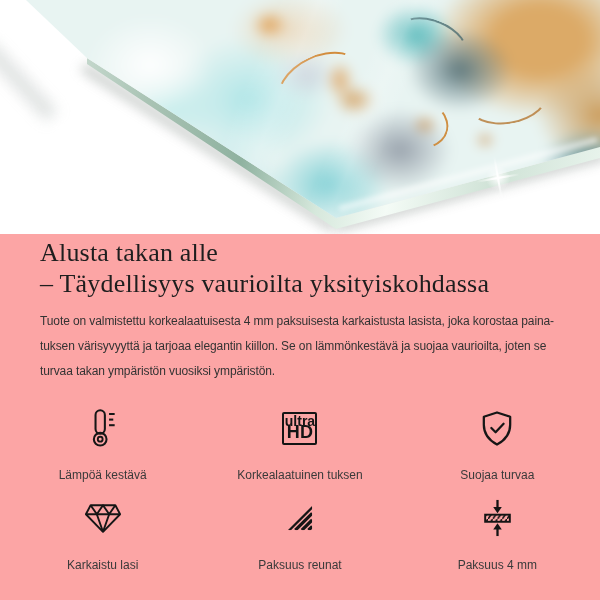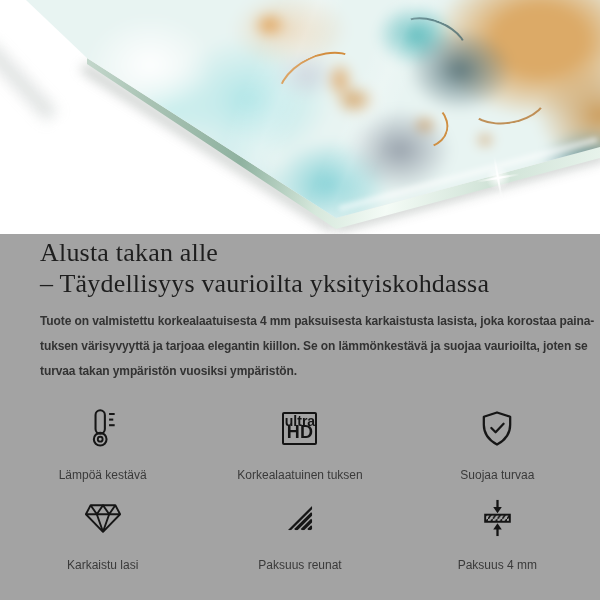--- a/index.html
+++ b/index.html
@@ -1,17 +1,17 @@
 <!DOCTYPE html>
 <html><head>
 <meta charset="utf-8">
 <style>
   html,body{margin:0;padding:0;background:#fff;}
   body{width:600px;height:600px;overflow:hidden;font-family:"Liberation Sans",sans-serif;}
-  .page{position:relative;width:600px;height:600px;background:#a3a3a3;}
+  .page{position:relative;width:600px;height:600px;background:#fca5a5;}
 
   
   .hero{position:relative;width:600px;height:234px;background:#fff;overflow:hidden;}
   .shadow{position:absolute;background:rgba(118,128,123,.38);filter:blur(6px);border-radius:6px;}
   .shadow-left{left:85px;top:62px;width:300px;height:10px;transform:rotate(32.7deg);transform-origin:left top;}
   .shadow-right{left:334px;top:222px;width:280px;height:10px;transform:rotate(-15deg);transform-origin:left top;background:rgba(118,128,123,.42);}
   .shadow-tip{left:-10px;top:38px;width:100px;height:16px;transform:rotate(47deg);transform-origin:left top;background:rgba(160,168,164,.32);filter:blur(7px);}
 
   .glass-edge{position:absolute;inset:0;
     clip-path:polygon(87px 58px,336px 218px,600px 147px,600px 158px,336px 229px,87px 64px);
@@ -54,21 +54,21 @@
     background:linear-gradient(to bottom, rgba(255,255,255,0), #fff 45%, #fff 55%, rgba(255,255,255,0));}
   .sparkle::after{content:"";position:absolute;top:50%;left:0;height:2.5px;width:100%;margin-top:-1.25px;
     background:linear-gradient(to right, rgba(255,255,255,0), #fff 45%, #fff 55%, rgba(255,255,255,0));}
   .sparkle .glow{position:absolute;inset:8px;background:radial-gradient(circle, rgba(255,255,255,.95), rgba(255,255,255,0) 62%);}
 
   
   .content{padding:0 40px;}
   .title{margin:3px 0 0;font-family:"Liberation Serif","DejaVu Serif",serif;font-weight:400;
     font-size:26px;line-height:31px;color:#1e1e1e;letter-spacing:.2px;}
   .desc{margin:10px 0 0;font-size:12px;line-height:25px;color:#333;letter-spacing:-0.1px;}
-  .desc .dline{white-space:nowrap;font-weight:bold;}
+  .desc .dline{white-space:nowrap;}
 
   
   .features{display:grid;grid-template-columns:repeat(3,1fr);row-gap:13px;margin:22px -36px 0;}
   .feature{display:flex;flex-direction:column;align-items:center;}
   .icon-wrap{height:44px;display:flex;align-items:center;justify-content:center;}
   .flabel{margin-top:18px;font-size:12px;line-height:15px;color:#3a3a3a;text-align:center;}
   .uhd{width:31px;height:29px;border:2.6px solid #141414;border-radius:2px;display:flex;flex-direction:column;
     align-items:center;justify-content:center;color:#141414;}
   .uhd-top{font-size:14px;font-weight:700;line-height:9px;}
   .uhd-bottom{font-size:18px;font-weight:800;line-height:13px;letter-spacing:.2px;}

